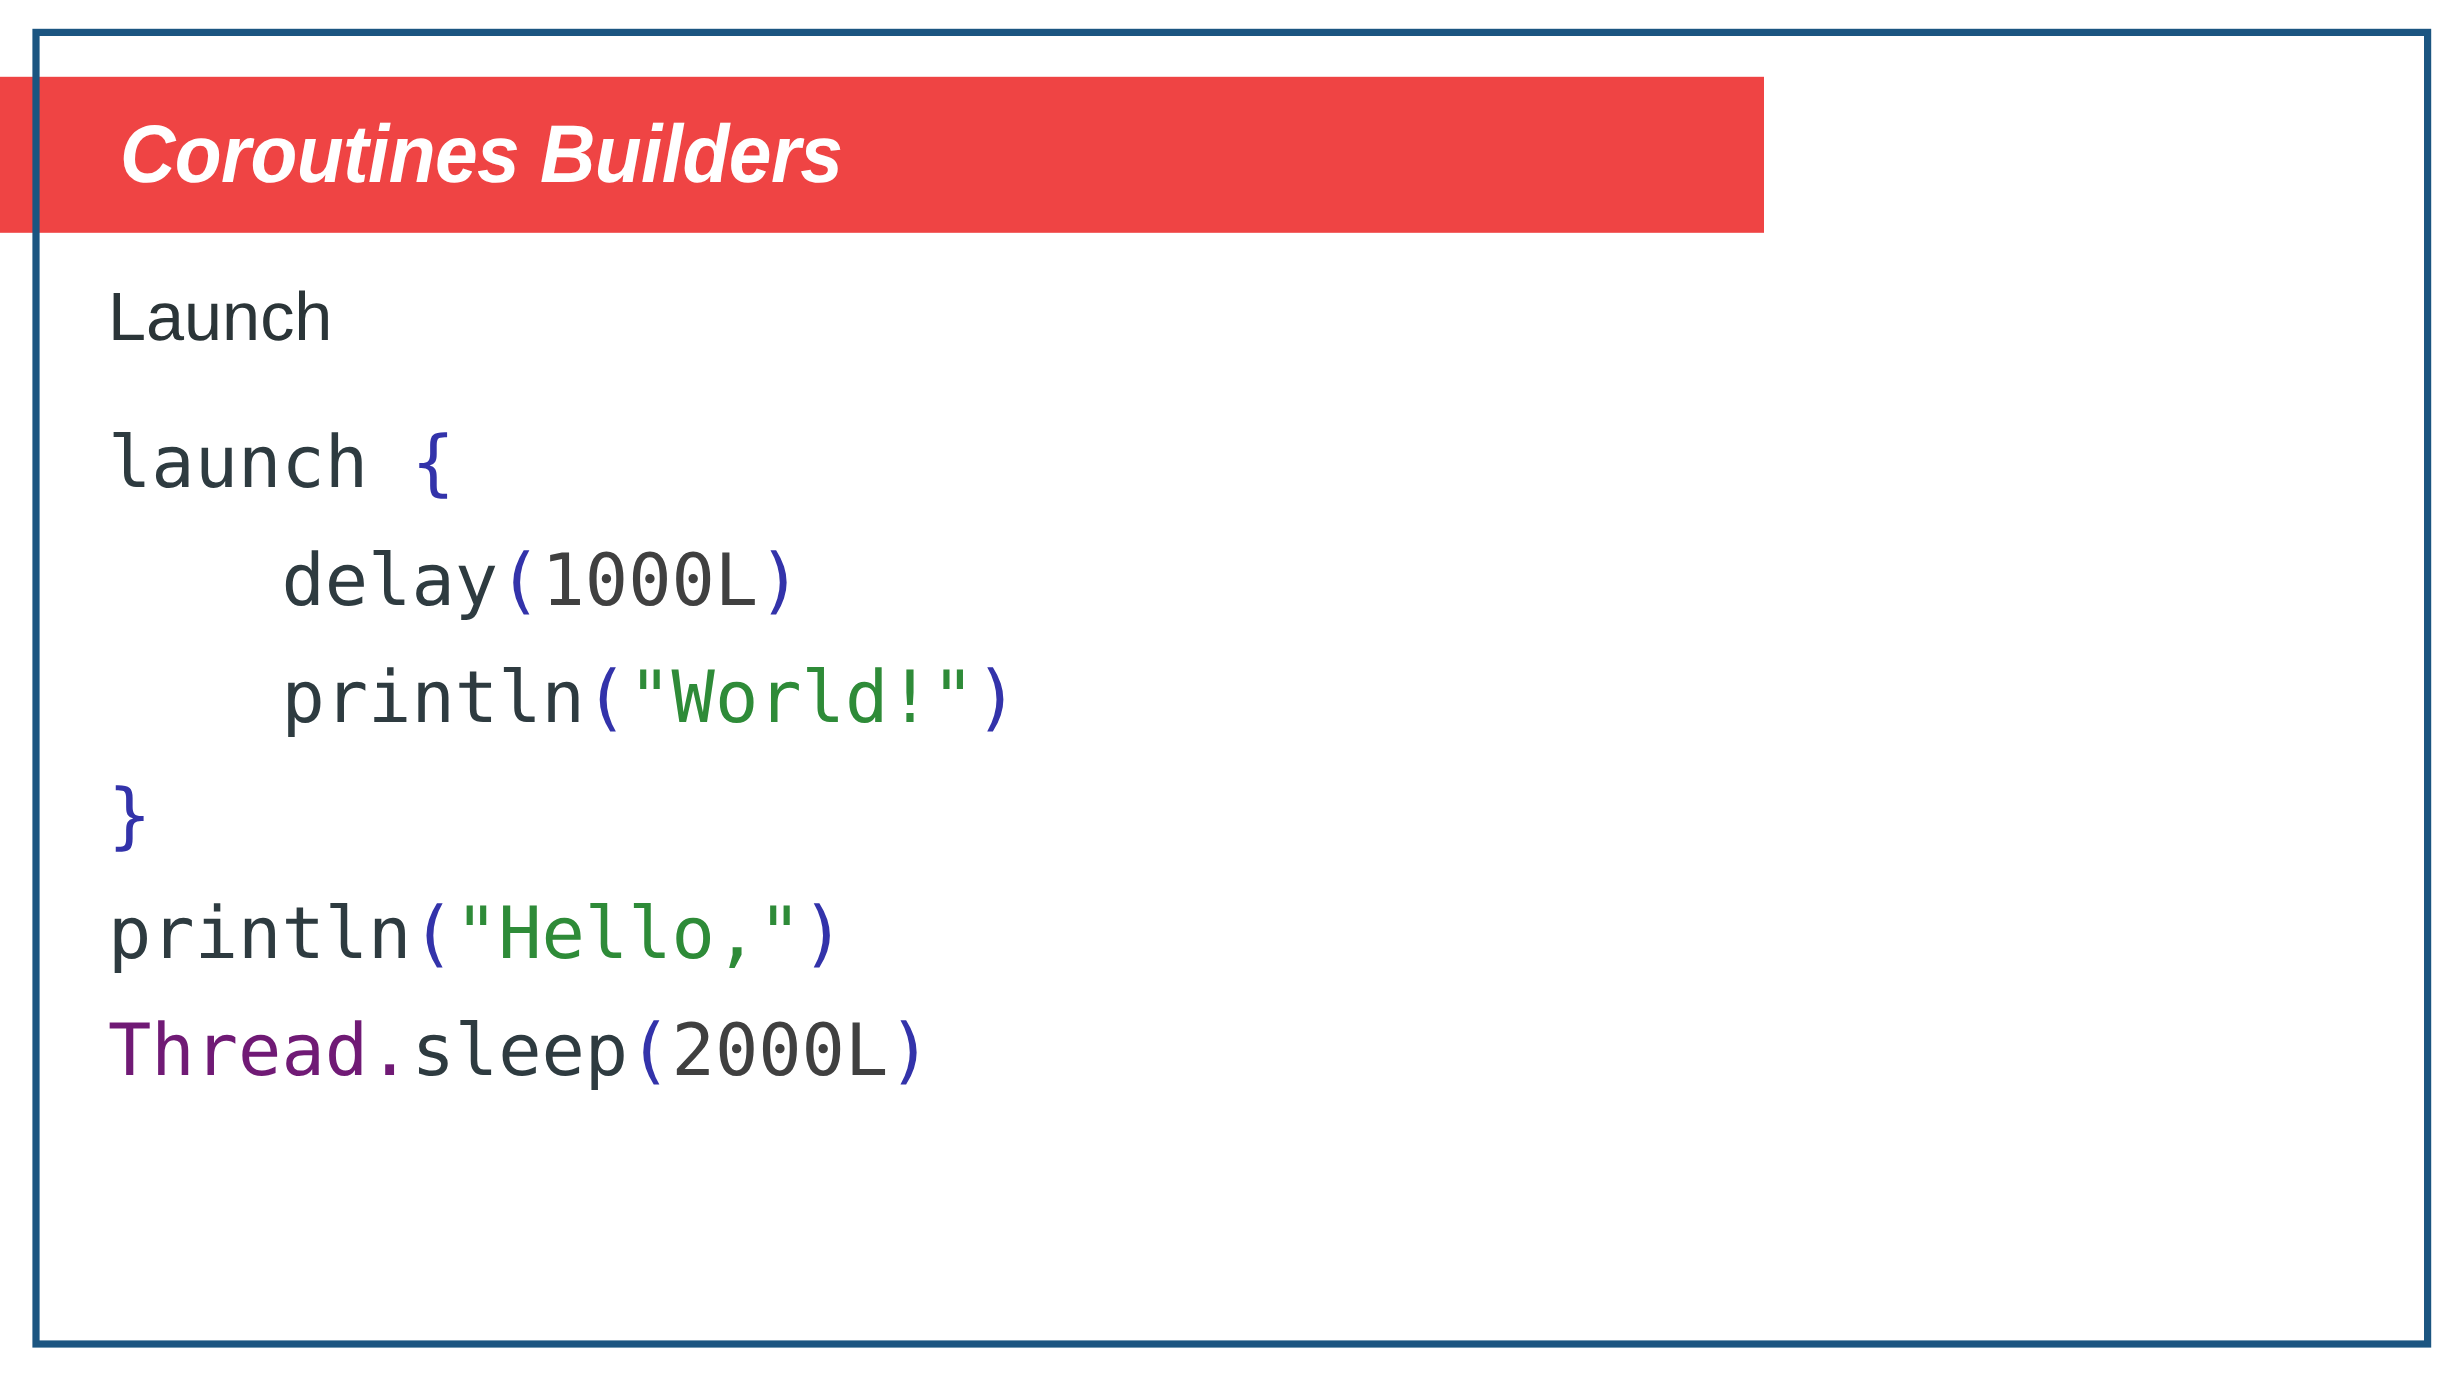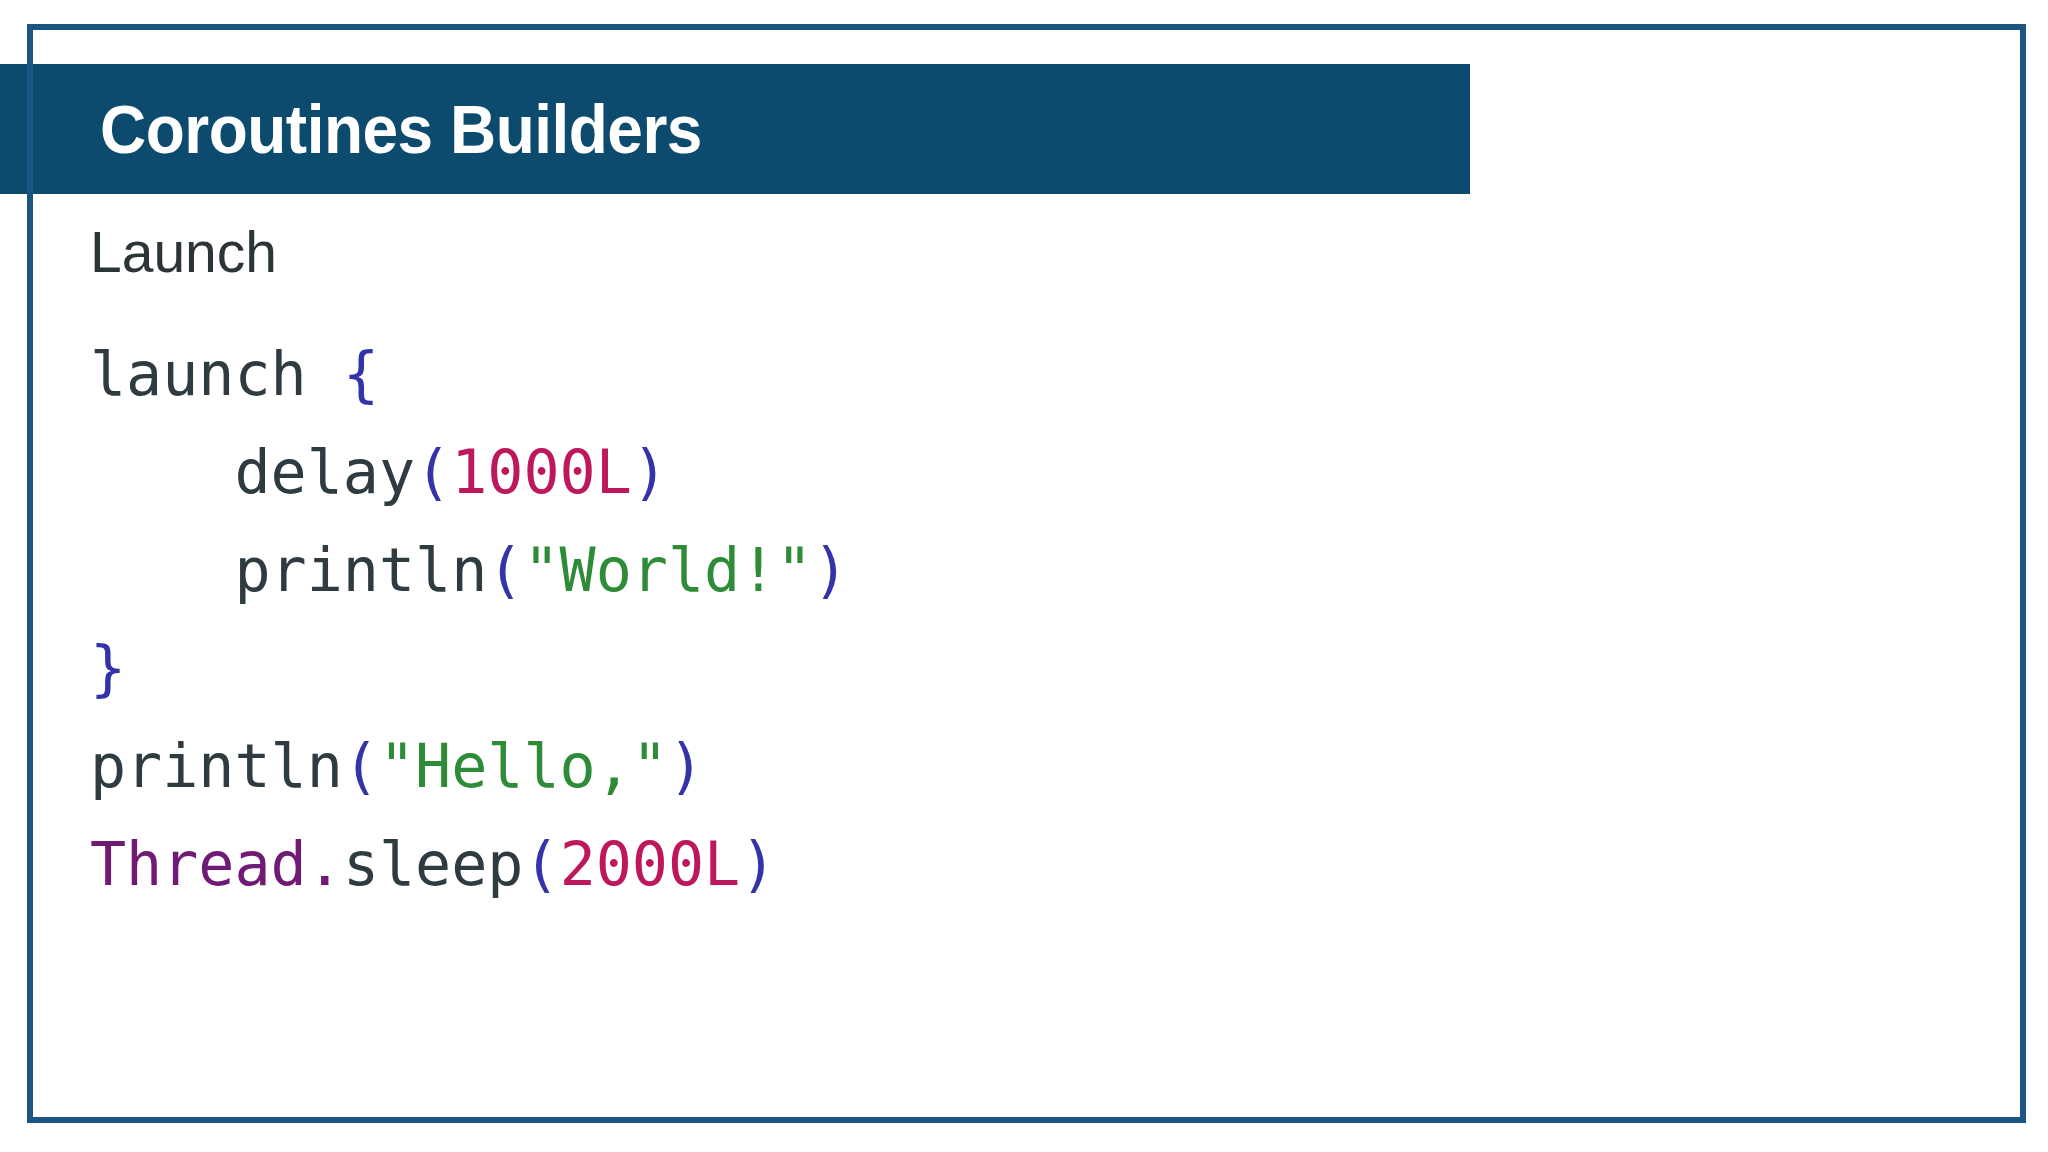--- a/index.html
+++ b/index.html
@@ -34,42 +34,43 @@
     pointer-events: none;
   }
 
   
   #title-banner {
     position: absolute;
     left: 0px;
     top: 64px;
     width: 1470px;
     height: 130px;
-    background: #0c4a6e;
+    background: #ef4444;
     display: flex;
     align-items: center;
+    font-style: italic;
   }
   #title-text {
     margin-left: 100px;
     color: #ffffff;
     font-family: "Liberation Sans", sans-serif;
     font-size: 68px;
     font-weight: bold;
     letter-spacing: -0.5px;
     line-height: 1;
     white-space: nowrap;
     transform: scaleX(0.94);
     transform-origin: left center;
   }
 
   
   #content {
     position: absolute;
     left: 90px;
-    top: 224px;
+    top: 236px;
     width: 1880px;
   }
 
   #section-heading {
     font-family: "Liberation Sans", sans-serif;
     font-size: 57px;
     font-weight: normal;
     color: #2b3538;
     line-height: 1.0;
     margin: 0 0 44px 0;
@@ -84,21 +85,21 @@
     white-space: pre;
   }
   .code-line {
     white-space: pre;
     height: 98px;
   }
 
   .tok-plain  { color: #2e3b40; }
   .tok-brace  { color: #3333aa; }
   .tok-paren  { color: #3333aa; }
-  .tok-num    { color: #be185d; }
+  .tok-num    { color: #404040; }
   .tok-str    { color: #2e8b38; }
   .tok-type   { color: #701a75; }
 </style>
 </head>
 <body>
 
 <div id="slide">
 
   <div id="title-banner">
     <div id="title-text">Coroutines Builders</div>

